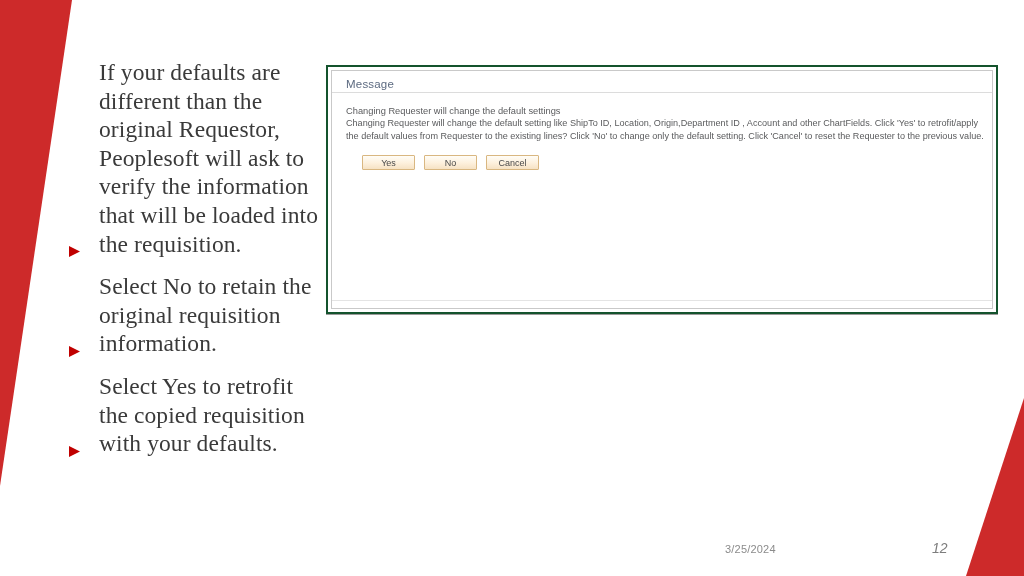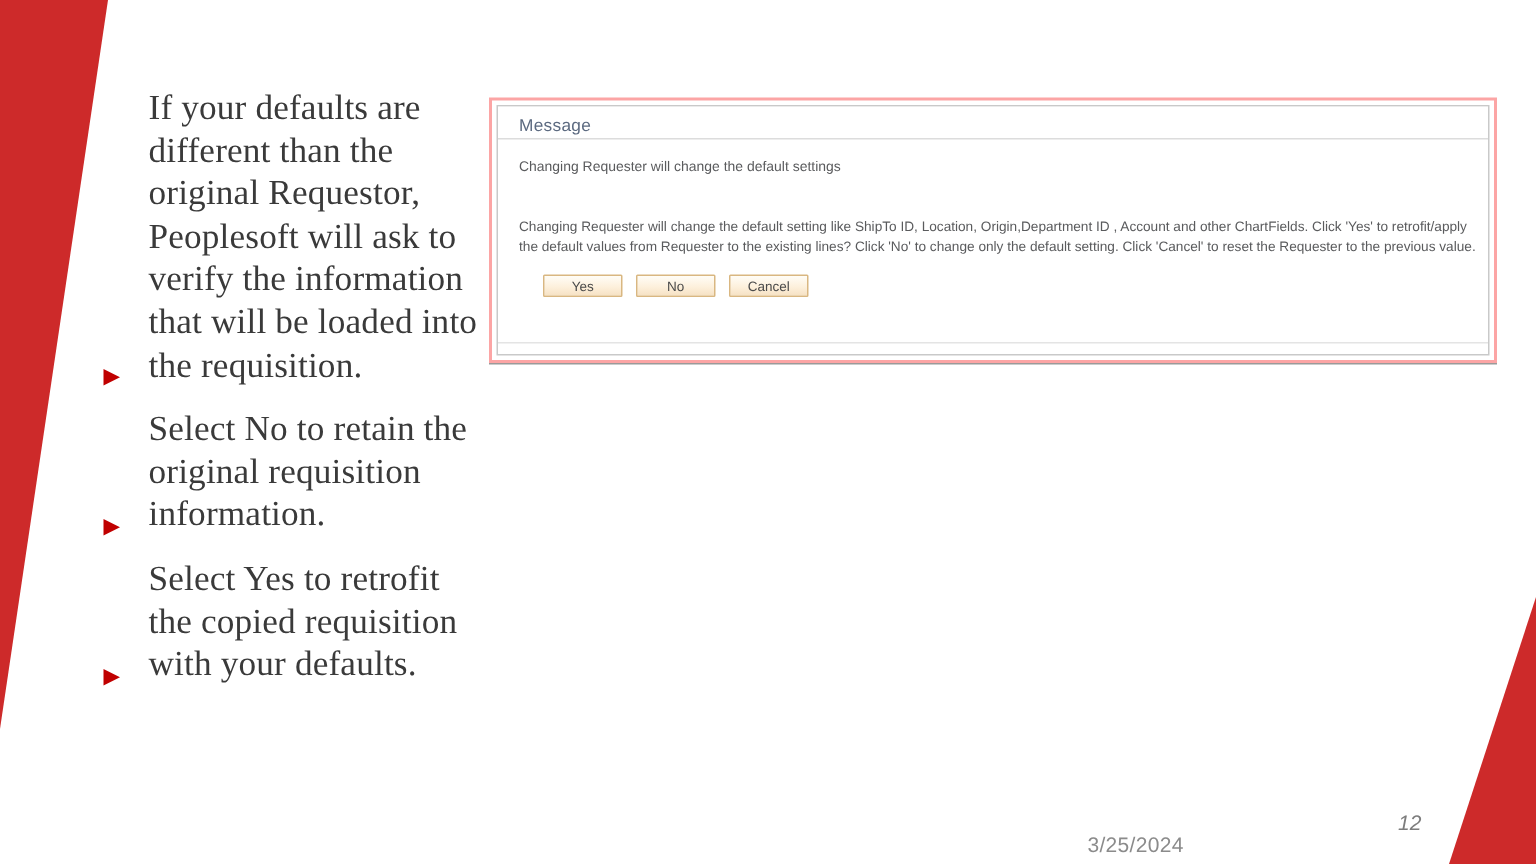--- a/index.html
+++ b/index.html
@@ -73,23 +73,23 @@
     letter-spacing: 0.1px;
     padding-left: 9px;
   }
 
   
   #message-dialog {
     position: absolute;
     left: 326px;
     top: 65px;
     width: 672px;
-    height: 177px;
-    background: #ffffff;
-    border: 2px solid #fca5a5;
+    height: 249px;
+    background: #ffffff;
+    border: 2px solid #14532d;
     box-sizing: border-box;
     box-shadow: 0 1px 0 #9a9a9a;
   }
   #dialog-inner {
     position: absolute;
     inset: 3px;
     border: 1px solid #c9c9c9;
     background: #ffffff;
     box-sizing: border-box;
     overflow: hidden;
@@ -108,21 +108,21 @@
     letter-spacing: 0.2px;
   }
   #dialog-body {
     padding: 12px 14px 0 14px;
     font-family: "Liberation Sans", sans-serif;
     font-size: 9.2px;
     color: #58595b;
     line-height: 12.2px;
   }
   #dialog-intro {
-    margin: 0 0 28px 0;
+    margin: 0 0 0 0;
     font-size: 9.3px;
     color: #5a5b5d;
   }
   .detail-line {
     margin: 0;
     font-size: 9.2px;
     color: #5a5b5d;
     line-height: 12.3px;
   }
   #dialog-detail-list {
@@ -165,24 +165,23 @@
     background: #ffffff;
     border-top: 1px solid #e4e4e4;
   }
 
   
   #footer-date {
     position: absolute;
     left: 725px;
     top: 543px;
     font-family: "Liberation Sans", sans-serif;
-    font-size: 14px;
+    font-size: 11px;
     color: #8b8b8b;
     letter-spacing: 0.2px;
-    margin-top: 12px;
   }
   #footer-page-number {
     position: absolute;
     left: 932px;
     top: 540px;
     font-family: "Liberation Sans", sans-serif;
     font-size: 14px;
     color: #7d7d7d;
     font-style: italic;
   }

